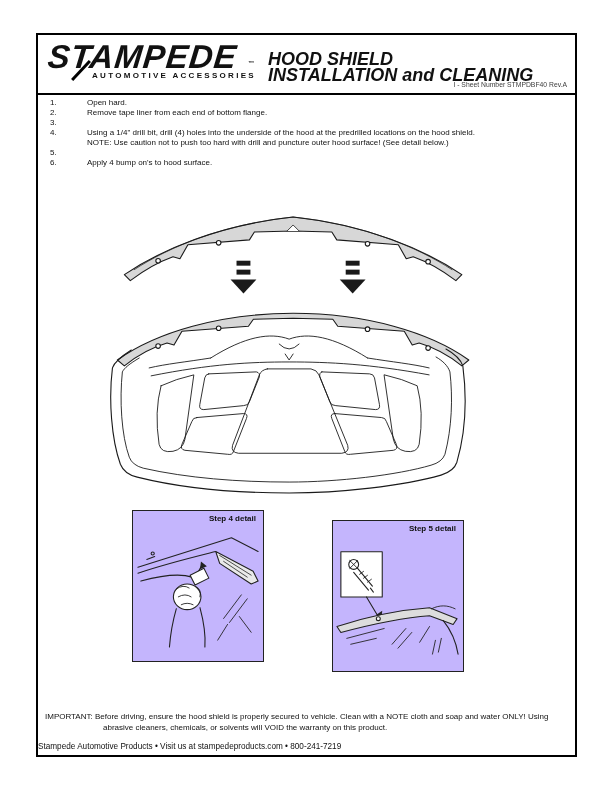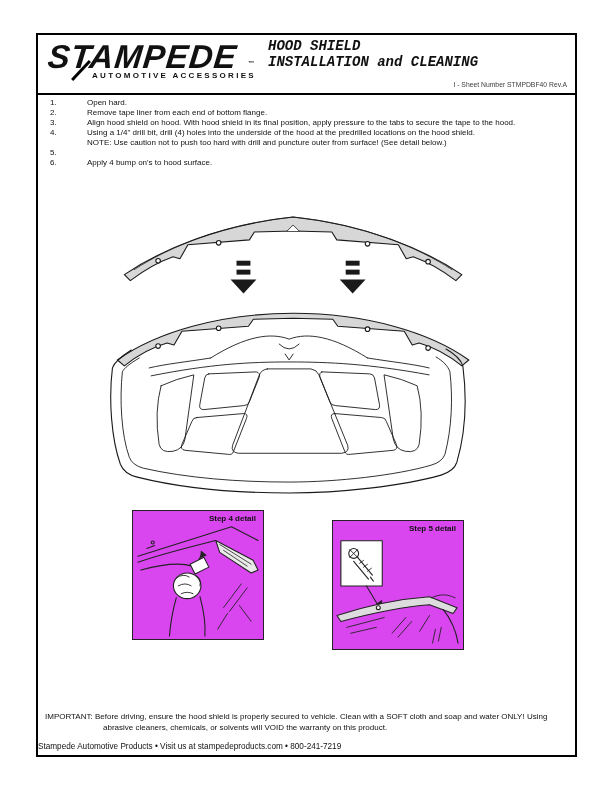--- a/index.html
+++ b/index.html
@@ -6,36 +6,36 @@
   html,body { width:612px; height:792px; background:#fff; font-family:"Liberation Sans",sans-serif; color:#111; }
   .page { position:relative; width:612px; height:792px; background:#fff; overflow:hidden; }
   .sheet { position:absolute; left:36px; top:33px; width:541px; height:724px; border:2px solid #000; background:#fff; }
 
   
   .logo { position:absolute; left:10px; top:3px; width:215px; height:46px; }
   .brand { position:absolute; left:0; top:0; font-size:33px; font-weight:bold; font-style:italic; letter-spacing:1px; transform:skewX(-6deg); white-space:nowrap; }
   .brand-tm { position:absolute; left:200px; top:22px; font-size:6px; font-weight:bold; }
   .brand-slash { position:absolute; left:20px; top:31px; width:26px; height:3px; background:#000; transform:rotate(-47deg); }
   .brand-sub { position:absolute; left:28px; top:33px; font-size:8px; font-weight:bold; letter-spacing:2.3px; white-space:nowrap;margin-left:16px; }
-  .title { position:absolute; left:230px; top:3px; font-size:14px; font-weight:bold; font-style:italic; line-height:16px; white-space:nowrap;font-family:Liberation Mono, monospace; }
+  .title { position:absolute; left:230px; top:16px; font-size:18px; font-weight:bold; font-style:italic; line-height:16px; white-space:nowrap; }
   .sheetnum { position:absolute; right:8px; top:46px; font-size:6.8px; color:#3c3c3c; }
   .header-rule { position:absolute; left:0; top:58px; width:100%; height:1.5px; background:#000; }
 
   
   .inst { position:absolute; left:12px; top:63px; width:515px; }
   .inst-row { display:flex; line-height:10px; font-size:8px; }
   .inst-num { width:37px; flex:0 0 37px; }
   .inst-text { white-space:nowrap; }
   .b { font-weight:normal; }
 
   
   .diagram { position:absolute; left:0; top:175px; width:537px; height:292px; }
 
   
-  .detail-box { position:absolute; width:132px; height:130px; border:1.5px solid #222; background:#d946ef; }
+  .detail-box { position:absolute; width:132px; height:152px; border:1.5px solid #222; background:#c4b5fd; }
   .detail-box.s4 { left:94px; top:475px; }
   .detail-box.s5 { left:294px; top:475px;margin-top:10px; }
   .detail-label { position:absolute; top:3px; right:7px; font-size:8px; font-weight:bold; }
   .detail-art { position:absolute; left:0; top:0; width:100%; height:100%; }
 
   
   .important { position:absolute; left:7px; top:676px; width:516px; font-size:8px; line-height:11px; padding-left:58px; text-indent:-58px; }
   .contact { position:absolute; left:0; top:707px; width:100%; text-align:left; font-size:8.2px; }
 </style>
 </head>
@@ -61,29 +61,28 @@
       <div class="inst-row">
         <span class="inst-num">1.</span>
         <span class="inst-text">Open hard.</span>
       </div>
       <div class="inst-row">
         <span class="inst-num">2.</span>
         <span class="inst-text">Remove tape liner from each end of bottom flange.</span>
       </div>
       <div class="inst-row">
         <span class="inst-num">3.</span>
-        <span class="inst-text">Align hood shield on hood. With hood shield in its final position, apply pressure to the tabs to secure the tape to the hood.</span>
       </div>
       <div class="inst-row">
         <span class="inst-num">4.</span>
         <span class="inst-text">Using a 1/4" drill bit, drill (4) holes into the underside of the hood at the predrilled locations on the hood shield.</span>
       </div>
       <div class="inst-row">
         <span class="inst-num"></span>
-        <span class="inst-text"><span class="b">NOTE:</span>&nbsp;<span>Use caution not to push too hard with drill and puncture outer from surface! (See detail below.)</span></span>
+        <span class="inst-text"><span class="b">NOTE:</span>&nbsp;<span>Use caution not to push too hard with drill and puncture outer hood surface! (See detail below.)</span></span>
       </div>
       <div class="inst-row">
         <span class="inst-num">5.</span>
       </div>
       <div class="inst-row">
         <span class="inst-num">6.</span>
         <span class="inst-text">Apply 4 bump on's to hood surface.</span>
       </div>
     </div>
 
@@ -175,17 +174,17 @@
           <path stroke-width="0.9" d="M100,78 C108,74 116,74 124,78"></path>
           <path stroke-width="0.9" d="M14,108 L52,98 M18,114 L44,108"></path>
           <path stroke-width="0.9" d="M60,114 L74,98 M66,118 L80,102 M88,112 L98,96"></path>
           <path stroke-width="0.9" d="M104,110 l-3,14 M110,108 l-3,14"></path>
           <path d="M112,90 C120,100 125,112 127,124"></path>
         </g>
       </svg>
       <div class="detail-label">Step 5 detail</div>
     </div>
 
-    <div class="important"><span class="b">IMPORTANT:</span> <span>Before driving, ensure the hood shield is properly secured to vehicle. Clean with a </span><span class="b">SOFT</span><span> cloth and soap and water ONLY! Using abrasive cleaners, chemicals, or solvents will </span><span class="b">VOID</span><span> the warranty on this product.</span></div>
+    <div class="important"><span class="b">IMPORTANT:</span> <span>Before driving, ensure the hood shield is properly secured to vehicle. Clean with a </span><span class="b">NOTE</span><span> cloth and soap and water ONLY! Using abrasive cleaners, chemicals, or solvents will </span><span class="b">VOID</span><span> the warranty on this product.</span></div>
     <div class="contact">Stampede Automotive Products • Visit us at stampedeproducts.com • 800-241-7219</div>
 
   </div>
 </div>
 
 </body></html>

